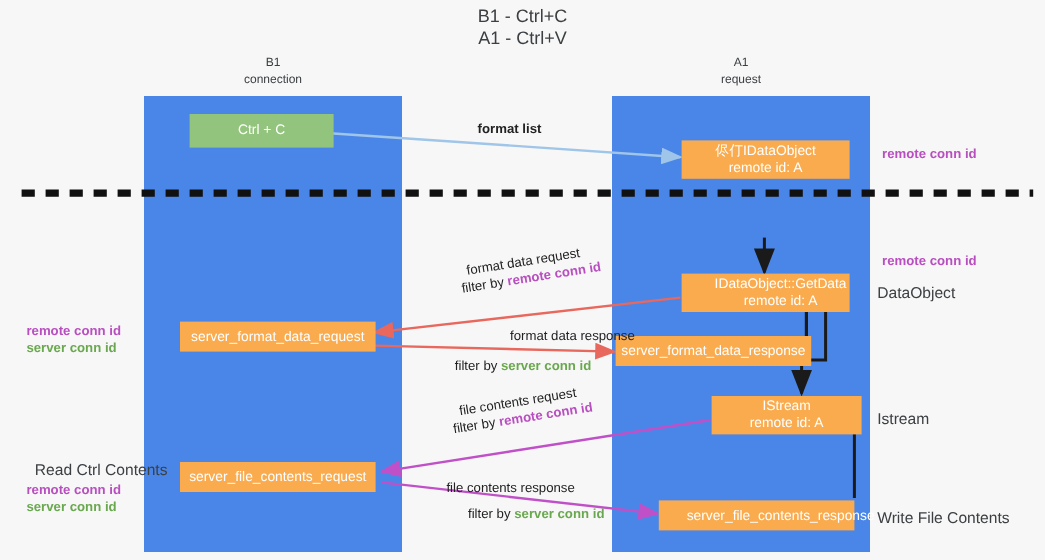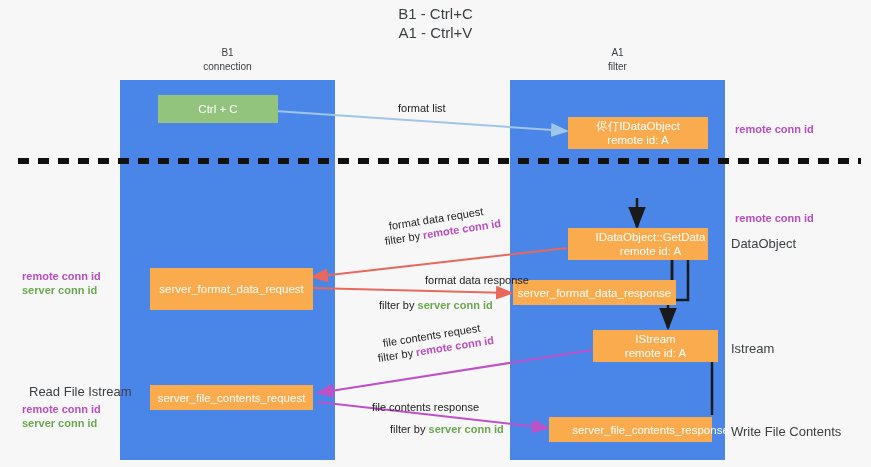--- a/index.html
+++ b/index.html
@@ -61,21 +61,21 @@
     <div>B1 - Ctrl+C</div>
     <div>A1 - Ctrl+V</div>
   </div>
 
   <div class="colhead colhead-b1">
     <div>B1</div>
     <div>connection</div>
   </div>
   <div class="colhead colhead-a1">
     <div>A1</div>
-    <div>filter</div>
+    <div>request</div>
   </div>
 
   <svg class="overlay">
     <defs>
       <marker id="ah-blue" markerWidth="9" markerHeight="7" refX="8" refY="3.5" orient="auto">
         <polygon points="0 0, 9 3.5, 0 7" fill="#9fc5e8"></polygon>
       </marker>
       <marker id="ah-red" markerWidth="9" markerHeight="7" refX="8" refY="3.5" orient="auto">
         <polygon points="0 0, 9 3.5, 0 7" fill="#e8685d"></polygon>
       </marker>
@@ -116,42 +116,42 @@
     <div>侭仃IDataObject</div>
     <div>remote id: A</div>
   </div>
 
 
   <div class="box orange" style="left:568px;top:228px;width:140px;height:32px;padding-left:25px;">
     <div>IDataObject::GetData</div>
     <div>remote id: A</div>
   </div>
 
-  <div class="box orange" style="left:150px;top:268px;width:163px;height:42px;">
+  <div class="box orange" style="left:150px;top:268px;width:163px;height:25px;">
     <div>server_format_data_request</div>
   </div>
 
   <div class="box orange" style="left:513px;top:280px;width:163px;height:25px;">
     <div>server_format_data_response</div>
   </div>
 
   <div class="box orange" style="left:593px;top:330px;width:125px;height:32px;">
     <div>IStream</div>
     <div>remote id: A</div>
   </div>
 
   <div class="box orange" style="left:150px;top:385px;width:163px;height:25px;">
     <div>server_file_contents_request</div>
   </div>
 
   <div class="box orange" style="left:549px;top:417px;width:163px;height:25px;padding-left:40px;">
     <div>server_file_contents_response</div>
   </div>
 
-  <div class="lbl" style="left:398px;top:101px;">format list</div>
+  <div class="lbl" style="left:398px;top:101px;font-weight:bold;">format list</div>
 
   <div class="lbl rot-up" style="left:389px;top:219px;">format data request</div>
   <div class="lbl rot-up" style="left:385px;top:234px;">
     <span>filter by </span><span class="hl-purple">remote conn id</span>
   </div>
 
   <div class="lbl" style="left:384px;top:273px;margin-left:41px;">format data response</div>
   <div class="lbl" style="left:379px;top:298px;">
     <span>filter by </span><span class="hl-green">server conn id</span>
   </div>
@@ -172,17 +172,17 @@
 
   <div class="plain" style="left:731px;top:236px;">DataObject</div>
 
   <div class="plain" style="left:731px;top:341px;">Istream</div>
 
   <div class="plain" style="left:731px;top:424px;">Write File Contents</div>
 
   <div class="ann purple" style="left:22px;top:269px;">remote conn id</div>
   <div class="ann green" style="left:22px;top:283px;">server conn id</div>
 
-  <div class="plain" style="left:29px;top:384px;">Read File Istream</div>
+  <div class="plain" style="left:29px;top:384px;">Read Ctrl Contents</div>
   <div class="ann purple" style="left:22px;top:402px;">remote conn id</div>
   <div class="ann green" style="left:22px;top:416px;">server conn id</div>
 
 </div>
 
 </body></html>

